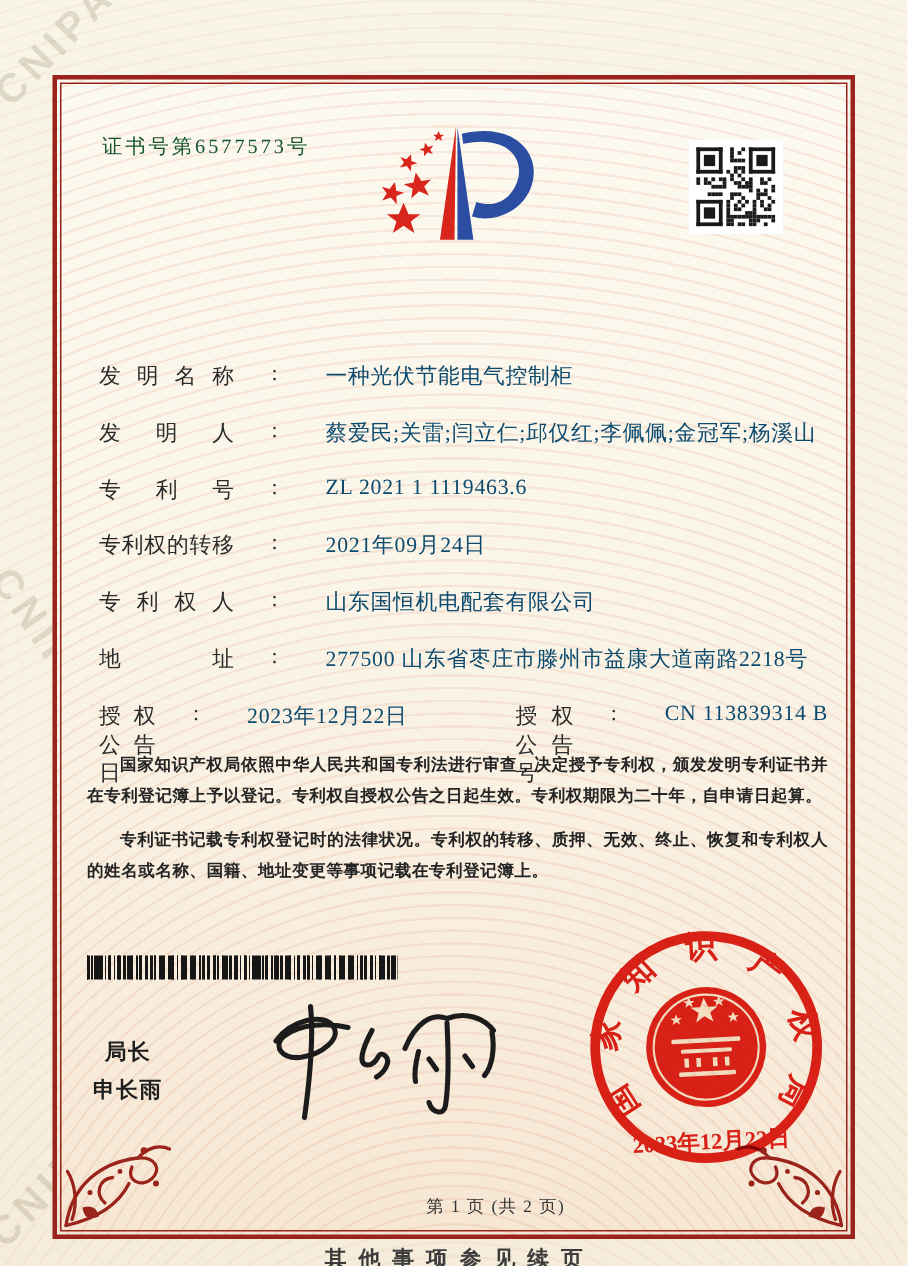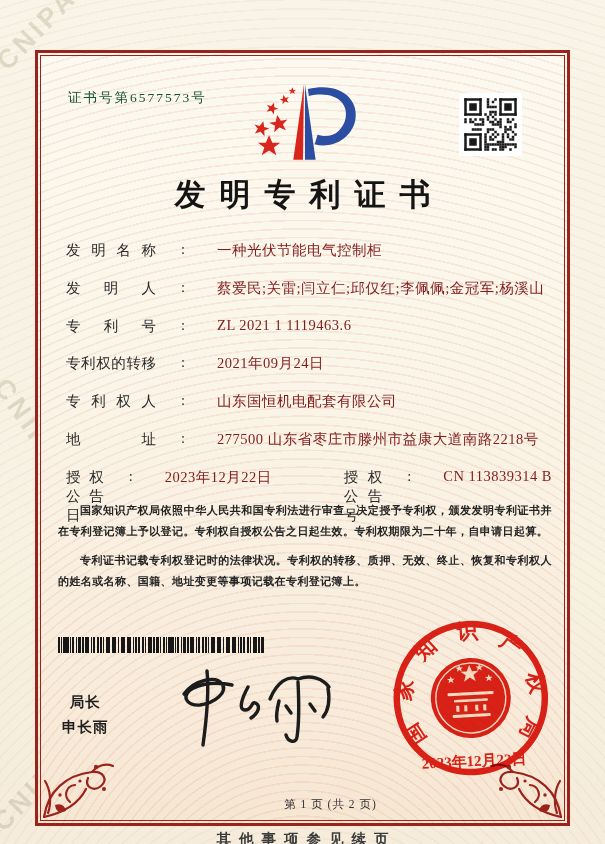--- a/index.html
+++ b/index.html
@@ -50,21 +50,21 @@
   .title{
     position:absolute;left:0;top:174px;width:605px;text-align:center;
     font-size:31px;font-weight:bold;letter-spacing:14px;text-indent:14px;color:#141414;
   }
 
   
   .fields{position:absolute;left:66px;top:241px;width:486px;}
   .frow{height:37.8px;display:flex;align-items:flex-start;font-size:14.5px;color:#2a2a2a;gap:24px;}
   .lbl{display:inline-block;width:90px;text-align:justify;text-align-last:justify;letter-spacing:0;}
   .colon{margin:0 8px 0 1px;}
-  .val{white-space:nowrap;letter-spacing:0.5px;color:#7f1d1d;}
+  .val{white-space:nowrap;letter-spacing:0.5px;color:#0c4a6e;}
   .lbl2{display:inline-block;width:92px;margin-left:48px;text-align:justify;text-align-last:justify;}
 
   .paras{position:absolute;left:58px;top:500px;width:494px;}
   .paras p{
     margin:0 0 8px 0;font-size:11px;line-height:21px;text-align:justify;
     text-indent:2em;font-weight:600;letter-spacing:0.4px;color:#242424;
   }
 
   .barcode{
     position:absolute;left:58px;top:637px;width:207px;height:16px;
@@ -285,21 +285,20 @@
         <rect x="52.75" y="45.25" width="2.5" height="2.5"></rect>
         <rect x="52.75" y="50.25" width="2.5" height="2.5"></rect>
         <rect x="55.25" y="30.25" width="2.5" height="2.5"></rect>
         <rect x="55.25" y="32.75" width="2.5" height="2.5"></rect>
         <rect x="55.25" y="40.25" width="2.5" height="2.5"></rect>
         <rect x="55.25" y="50.25" width="2.5" height="2.5"></rect>
         <rect x="55.25" y="52.75" width="2.5" height="2.5"></rect>
       </g>
   </svg>
 
-  <div class="title">发明专利证书</div>
 
   <div class="fields">
     <div class="frow">
       <span class="lbl">发明名称</span>
         <span class="colon">:</span>
       <span class="val">一种光伏节能电气控制柜</span>
     </div>
     <div class="frow">
       <span class="lbl">发明人</span>
         <span class="colon">:</span>

